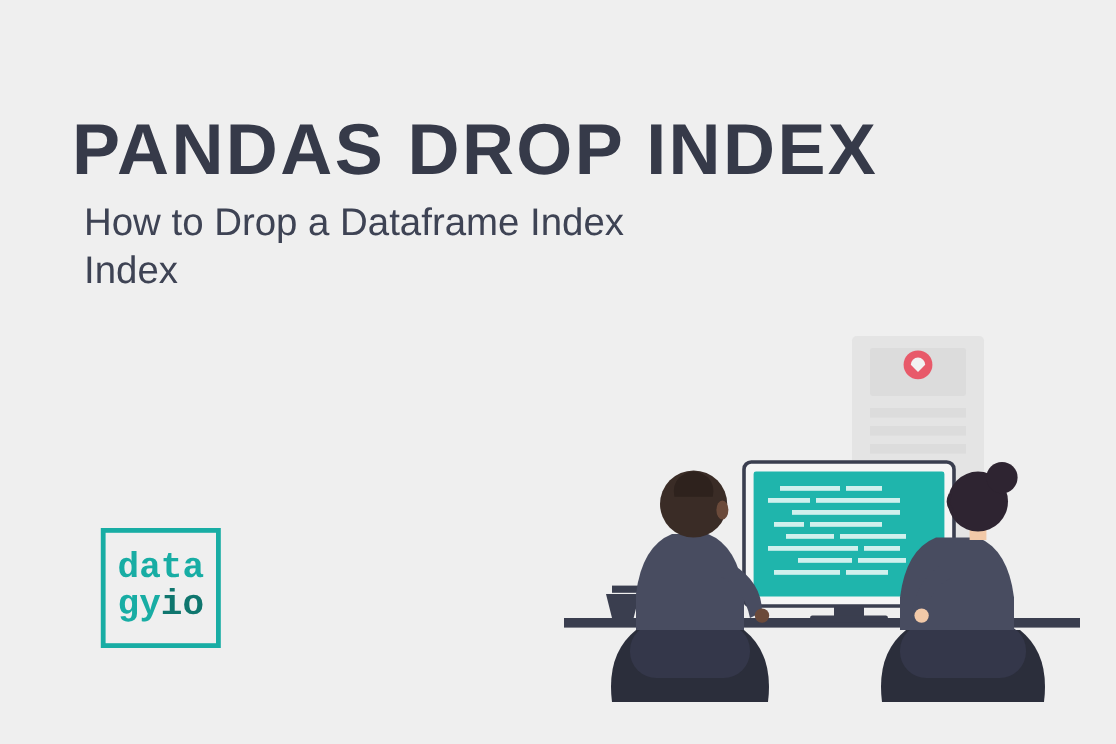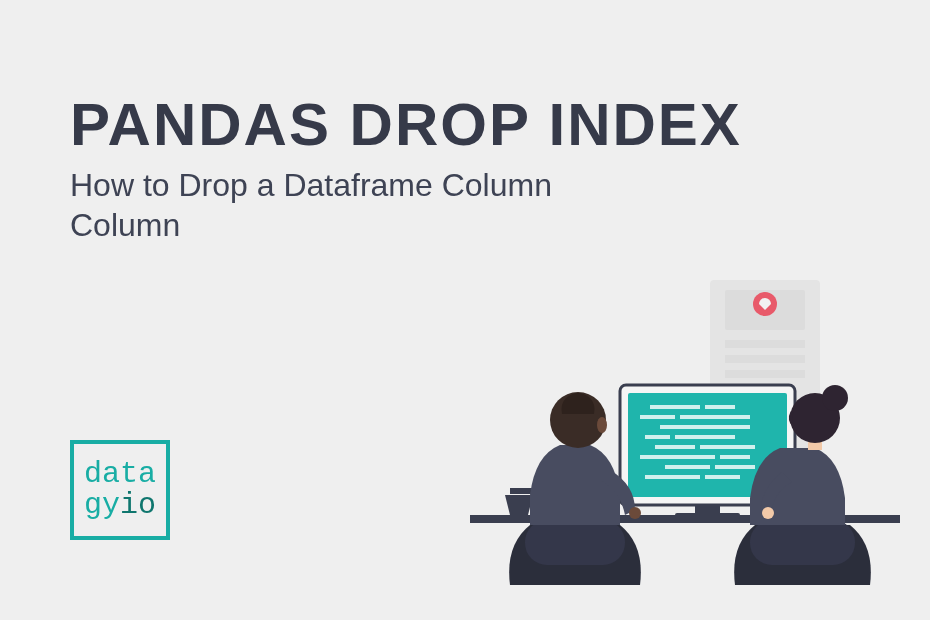--- a/index.html
+++ b/index.html
@@ -6,72 +6,72 @@
   body {
     width: 930px;
     height: 620px;
     background: #efefef;
     font-family: Arial, Helvetica, sans-serif;
     position: relative;
     overflow: hidden;
   }
   .title {
     position: absolute;
-    left: 70px;
+    left: 60px;
     top: 90px;
     font-family: Impact, "Arial Black", sans-serif;
     font-size: 60px;
     font-weight: 900;
     color: #363a49;
     letter-spacing: 2px;
     text-transform: uppercase;
   }
   .subtitle {
     position: absolute;
     left: 70px;
     top: 165px;
     font-size: 32px;
     font-weight: 500;
     color: #3e4354;
     line-height: 1.25;
     max-width: 520px;
   }
   .logo {
     position: absolute;
-    left: 70px;
+    left: 84px;
     bottom: 80px;
     width: 100px;
     height: 100px;
     border: 4px solid #18ada4;
     display: flex;
     flex-direction: column;
     justify-content: center;
     align-items: flex-start;
     padding-left: 10px;
     font-family: "Courier New", monospace;
-    font-weight: 400;
+    font-weight: 700;
     font-size: 30px;
     color: #18ada4;
     line-height: 1.05;
   }
   .logo .row2 .io { color: #0f766e; }
   .illustration {
     position: absolute;
     right: 30px;
     bottom: 30px;
     width: 430px;
     height: 320px;
   }
 </style>
 </head>
 <body>
 
 <h1 class="title">PANDAS DROP INDEX</h1>
 
-<div class="subtitle">How to Drop a Dataframe Column Column</div>
+<div class="subtitle">How to Drop a Dataframe Index Index</div>
 
 <div class="logo">
   <div class="row1">data</div>
   <div class="row2">
     <span>gy</span><span class="io">io</span>
   </div>
 </div>
 
 <div class="illustration">
   <svg viewBox="0 0 430 320" width="430" height="320">

